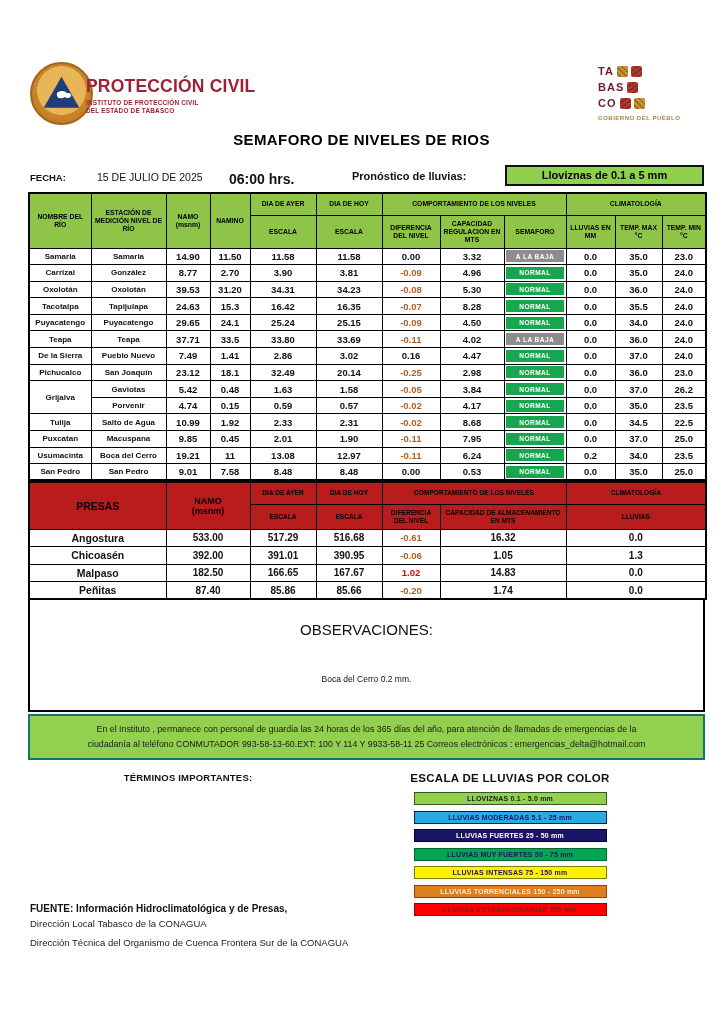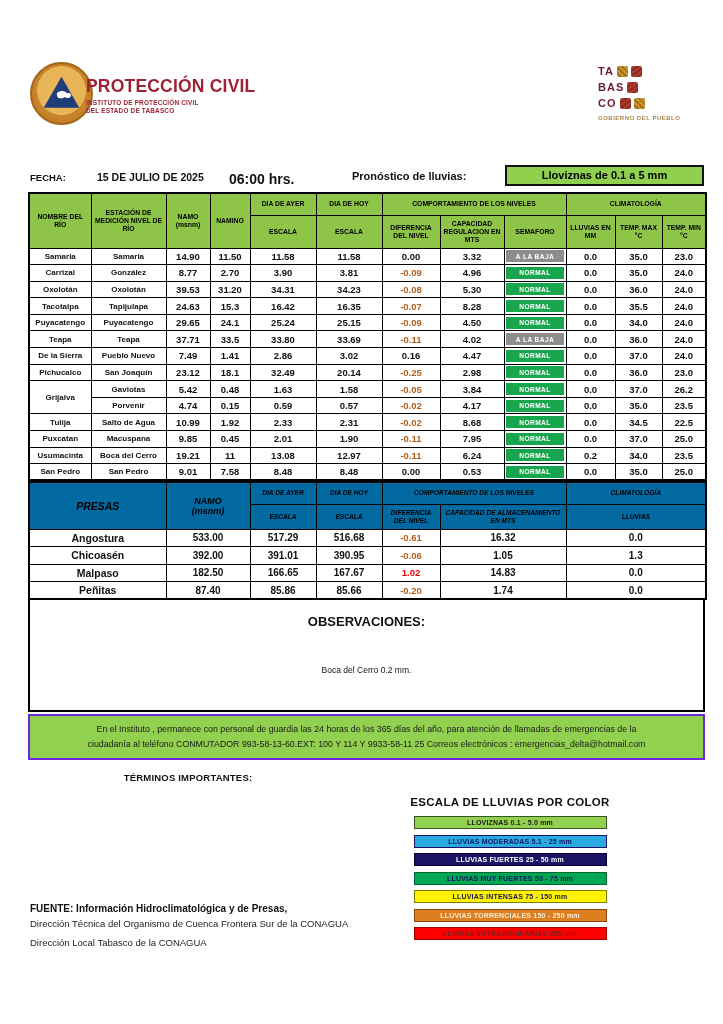--- a/index.html
+++ b/index.html
@@ -23,21 +23,21 @@
   .tab-word { font-size:11px; font-weight:bold; color:#6E1E2F; letter-spacing:1px; line-height:16px; }
   .glyph { display:inline-block; width:11px; height:11px; margin-left:3px; border-radius:2px; }
   .g-gold { background:repeating-linear-gradient(45deg,#C9952F 0 2px,#A56F1D 2px 4px); }
   .g-red  { background:repeating-linear-gradient(-35deg,#B03A2E 0 2px,#8E2B22 2px 4px); }
   .tab-sub { font-size:6px; font-weight:bold; color:#A8854A; letter-spacing:0.5px; margin-top:4px; }
 
   .doc-title { left:0; top:131px; width:100%; text-align:center; font-size:15px; font-weight:bold; letter-spacing:0.4px; color:#000; }
 
   
   .fecha-label { left:30px; top:172px; font-size:9.5px; font-weight:bold; }
-  .fecha-value { left:97px; top:171px; font-size:10.5px; font-weight:bold; }
+  .fecha-value { left:97px; top:171px; font-size:10.5px; font-weight:normal; }
   .hora-value  { left:229px; top:171px; font-size:14px; font-weight:bold; }
   .pron-label  { left:352px; top:170px; font-size:11px; font-weight:bold; }
   .pron-box    { left:505px; top:165px; width:199px; height:21px; background:#8FD04E; border:2px solid #111;
                  text-align:center; font-size:11px; font-weight:bold; line-height:17px; color:#000; }
 
   
   table { border-collapse:collapse; table-layout:fixed; }
   .rtab { left:28px; top:192px; width:677px; border:2px solid #000; }
   .ptab { left:28px; top:481px; width:677px; border:2px solid #000; }
   .rtab th, .rtab td, .ptab th, .ptab td { border:1.6px solid #000; text-align:center; vertical-align:middle; padding:0; overflow:hidden; }
@@ -48,47 +48,47 @@
   .cell-name { font-size:8px; font-weight:bold; }
   .cell-num  { font-size:9.5px; font-weight:bold; }
   .neg   { color:#B05E1E; }
   .alert { color:#E80000; }
   .sem-td { padding:1.5px !important; }
   .badge { height:100%; min-height:12px; display:flex; align-items:center; justify-content:center;
            color:#fff; font-size:6.6px; font-weight:bold; letter-spacing:0.4px; }
   .badge.green { background:#17A64E; }
   .badge.gray  { background:#8D8D8D; }
 
-  .ptab thead th { background:#0369a1; font-weight:bold; color:#000; padding:1px;font-style:italic; }
+  .ptab thead th { background:#b91c1c; font-weight:bold; color:#000; padding:1px; }
   .ptab thead tr:first-child { height:22px; }
   .ptab thead tr:last-child  { height:25px; }
   .ptab tbody tr { height:17.5px; }
   .ph-big { font-size:10.5px; }
   .ph-med { font-size:9px; line-height:10px; }
   .ph-sm  { font-size:6.6px; line-height:8px; }
   .pcell-name { font-size:10.5px; font-weight:bold; }
   .pcell-num  { font-size:10px; font-weight:bold; }
 
   
   .obs { left:28px; top:598px; width:677px; height:114px; border:2px solid #000; }
-  .obs-title { margin-top:14px; text-align:center; font-size:13px; font-weight:bold; }
+  .obs-title { margin-top:21px; text-align:center; font-size:15px; font-weight:normal; }
   .obs-note  { margin-top:36px; text-align:center; font-size:8.5px; font-weight:normal; }
 
   
-  .banner { left:28px; top:714px; width:677px; height:46px; background:#92D04F; border:2px solid #6d28d9;
+  .banner { left:28px; top:714px; width:677px; height:46px; background:#92D04F; border:2px solid #0f766e;
             display:flex; flex-direction:column; justify-content:center; }
   .banner div { text-align:center; font-size:8.8px; color:#1a1a1a; line-height:15px; }
 
   
   .terms { left:28px; top:772px; width:320px; }
   .terms-title { text-align:center; font-size:9.5px; font-weight:bold; margin-bottom:7px; letter-spacing:0.2px; }
   .terms div.item { font-size:9.5px; font-weight:bold; line-height:17.5px; }
 
   
-  .escala { left:410px; top:796px; width:200px; }
+  .escala { left:410px; top:772px; width:200px; }
   .escala-title { text-align:center; font-size:11.5px; font-weight:bold; letter-spacing:0.3px; margin-bottom:8px; }
   .bar { width:193px; height:13px; margin:0 auto 5.5px auto; border:1.5px solid #333;
          display:flex; align-items:center; justify-content:center; font-size:7px; font-weight:bold; letter-spacing:0.2px; }
 
   
   .fuente { left:30px; top:903px; }
   .fuente-bold { font-size:10px; font-weight:bold; }
   .fuente div.line { font-size:9.5px; line-height:19px; color:#222; }
 </style>
 </head>
@@ -120,20 +120,21 @@
         <span class="glyph g-red"></span>
       </div>
     <div class="tab-row">
         <span class="tab-word">CO</span>
         <span class="glyph g-red"></span>
         <span class="glyph g-gold"></span>
       </div>
     <div class="tab-sub">GOBIERNO DEL PUEBLO</div>
   </div>
 
+  <div class="abs doc-title">SEMAFORO DE NIVELES DE RIOS</div>
 
   <div class="abs fecha-label">FECHA:</div>
   <div class="abs fecha-value">15 DE JULIO DE 2025</div>
   <div class="abs hora-value">06:00 hrs.</div>
   <div class="abs pron-label">Pronóstico de lluvias:</div>
   <div class="abs pron-box">Lloviznas de 0.1 a 5 mm</div>
 
   <table class="abs rtab">
     <colgroup>
       <col style="width:62px">
@@ -499,18 +500,18 @@
         <div class="bar" style="background: rgb(0, 166, 81); color: rgb(27, 20, 100); border-color: rgb(0, 102, 51);">LLUVIAS MUY FUERTES  50 - 75 mm</div>
         <div class="bar" style="background: rgb(255, 242, 0); color: rgb(27, 20, 100); border-color: rgb(128, 128, 0);">LLUVIAS INTENSAS   75 - 150 mm</div>
         <div class="bar" style="background: rgb(221, 126, 31); color: rgb(246, 236, 217); border-color: rgb(139, 69, 19);">LLUVIAS TORRENCIALES  150 - 250  mm</div>
         <div class="bar" style="background: rgb(255, 0, 0); color: rgb(123, 30, 30); border-color: rgb(153, 0, 0);">LLUVIAS EXTRAORDINARIAS 250  mm</div>
       </div>
   </div>
 
   <div class="abs fuente">
     <div class="fuente-bold">FUENTE: Información Hidroclimatológica y de Presas,</div>
     <div>
+        <div class="line">Dirección Local Tabasco de la CONAGUA</div>
         <div class="line">Dirección Técnica del Organismo de Cuenca Frontera Sur de la CONAGUA</div>
-        <div class="line">Dirección Local Tabasco de la CONAGUA</div>
       </div>
   </div>
 
 </div>
 
 </body></html>

